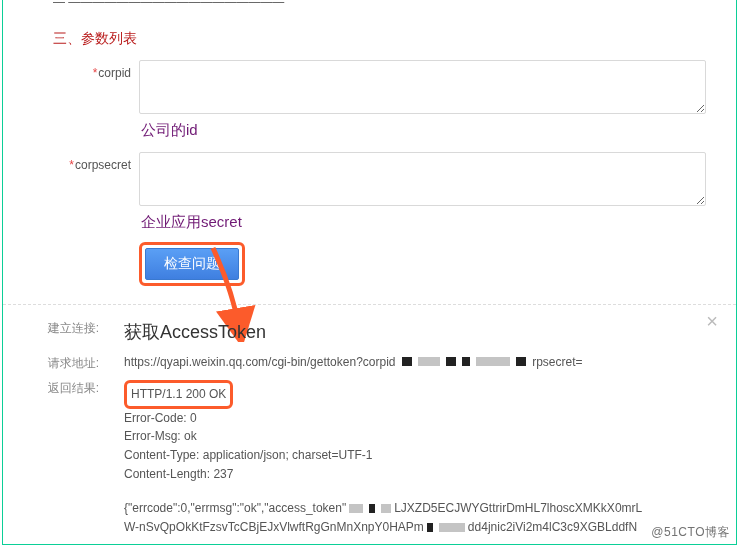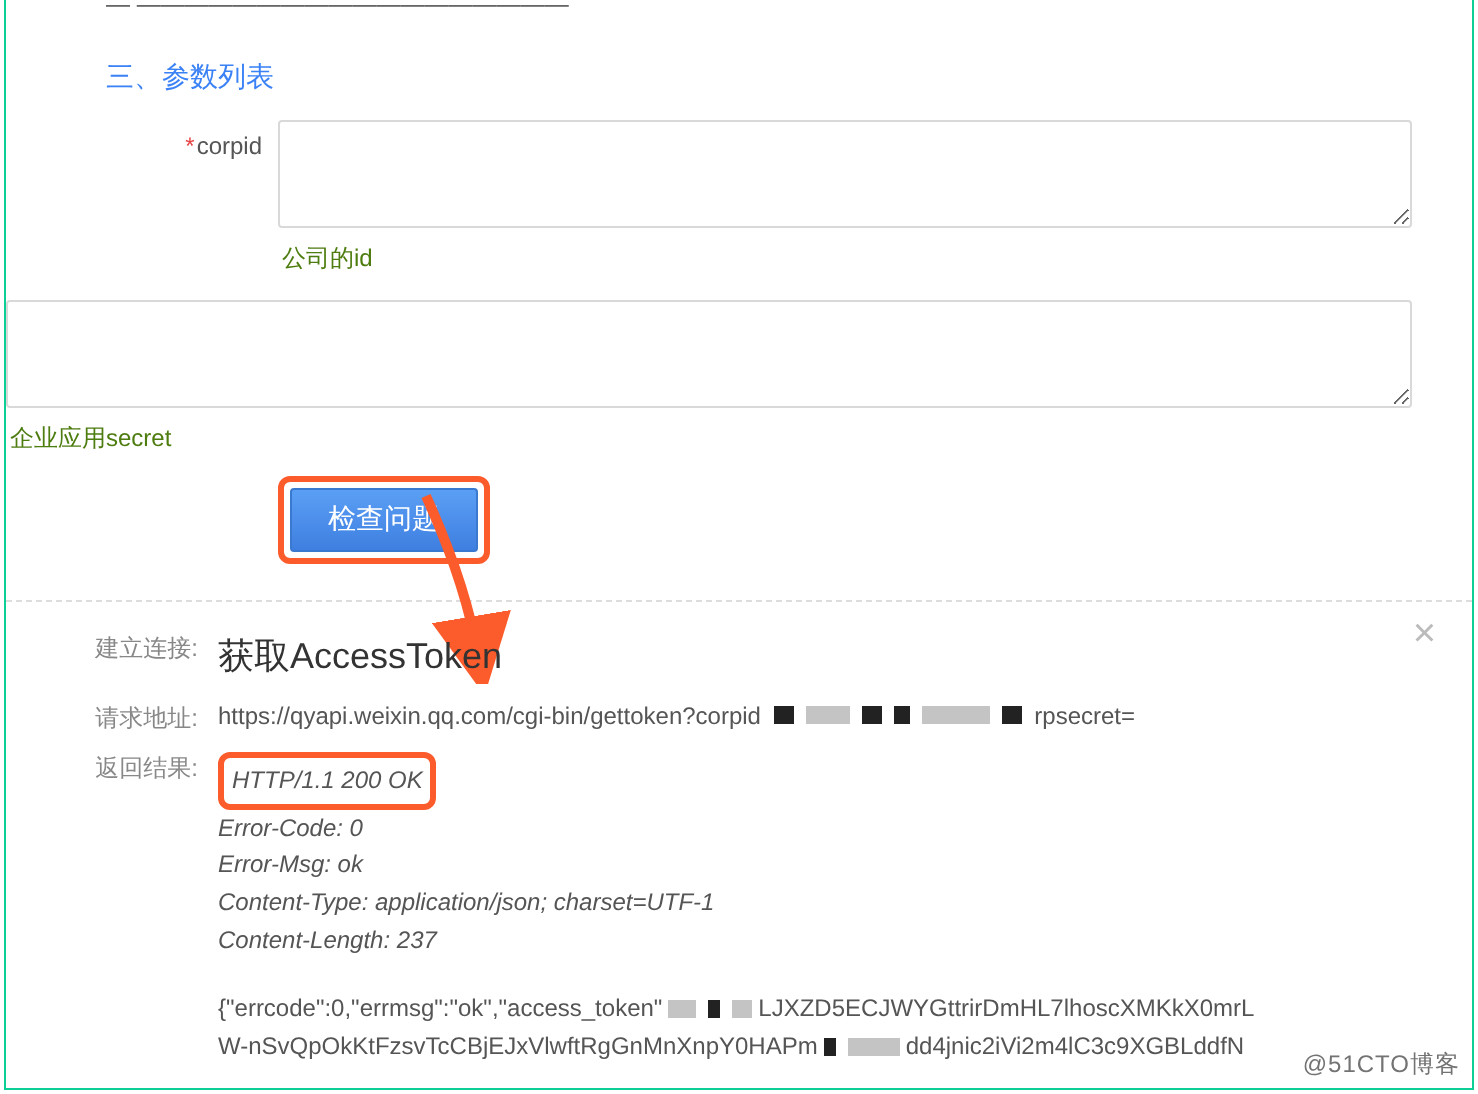--- a/index.html
+++ b/index.html
@@ -1,62 +1,63 @@
 <!DOCTYPE html>
 <html><head>
 <meta charset="utf-8">
 <style>
   * { box-sizing: border-box; margin: 0; padding: 0; }
   html, body { width: 739px; height: 547px; font-family: "Helvetica Neue", Arial, "Microsoft YaHei", sans-serif; font-size: 13px; color: #333; background: #fff; position: relative; }
   .outer { width: 735px; height: 545px; border: 1px solid #0bcf97; border-top: none; margin: 0 auto; position: relative; overflow: hidden; }
   .truncated-row { height: 14px; border-bottom: 0; padding: 0 30px 0 50px; font-size: 12px; color: #555; overflow: hidden; line-height: 4px; }
-  .section-title { padding: 16px 0 8px 50px; font-size: 14px; color: #3b82f6; }
+  .section-title { padding: 16px 0 8px 50px; font-size: 14px; color: #b91c1c; }
   .form-row { display: flex; padding: 4px 30px 0 0; }
   .lbl { width: 136px; text-align: right; padding-right: 8px; padding-top: 6px; font-size: 12px; color: #555; }
   .lbl .req { color: #e64545; margin-right: 1px; }
   .field-col { flex: 1; }
   textarea { width: 100%; height: 54px; border: 1px solid #d9d9d9; border-radius: 2px; resize: vertical; padding: 6px 8px; font-family: inherit; font-size: 13px; color: #333; }
-  .hint { font-size: 12px; color: #4d7c0f; padding: 4px 0 8px 2px; }
+  .hint { font-size: 15px; color: #701a75; padding: 4px 0 8px 2px; }
   .btn-primary { display: inline-block; background: linear-gradient(#5a9ff5, #3f7fe0); color: #fff; border: 1px solid #3a79d0; padding: 6px 18px; font-size: 14px; border-radius: 2px; cursor: pointer; }
   .btn-wrap { padding-left: 136px; margin-top: 2px; }
   .divider { border: none; border-top: 1px dashed #ddd; margin: 18px 0 10px 0; }
   .result-area { padding: 0 28px 0 28px; position: relative; }
   .close-x { position: absolute; right: 18px; top: -4px; font-size: 20px; color: #bbb; cursor: pointer; line-height: 1; }
-  .res-row { display: flex; padding: 3px 0; font-size: 12px; }
+  .res-row { display: flex; padding: 3px 0; font-size: 12px; gap: 15px; }
   .res-lbl { width: 78px; text-align: right; color: #888; padding-right: 10px; padding-top: 2px; flex-shrink: 0; }
   .res-val { flex: 1; color: #555; word-break: break-all; line-height: 1.6; }
   .res-strong { color: #333; font-size: 18px; }
   .hi-red { border: 3px solid #fc5b2b; border-radius: 6px; padding: 2px 4px; display: inline-block; }
   .btn-hi { border: 3px solid #fc5b2b; border-radius: 6px; padding: 3px; display: inline-block; }
   .watermark { position: absolute; right: 9px; bottom: 6px; font-size: 12px; color: #737373; letter-spacing: .5px; }
   .redact { display:inline-block; vertical-align:middle; }
   .redact span { display:inline-block; height:9px; margin:0 3px; background:#222; }
   .redact .gr { background:#c4c4c4; }
   .arrow-svg { position:absolute; left:200px; top:242px; pointer-events:none; }
   .resp-block { margin-top: 2px; }
-  .resp-line { line-height: 1.55; font-style: italic; }
+  .resp-line { line-height: 1.55; }
   .json-block { margin-top: 16px; line-height: 1.55; }
 </style>
 </head>
 <body>
 <div class="outer">
 
   <div class="truncated-row">— ——————————————————</div>
 
   <div class="section-title">三、参数列表</div>
 
   <div class="form-row">
     <div class="lbl"><span class="req">*</span><span>corpid</span></div>
     <div class="field-col">
       <textarea style=""></textarea>
       <div class="hint">公司的id</div>
     </div>
   </div>
 
   <div class="form-row">
+    <div class="lbl"><span class="req">*</span><span>corpsecret</span></div>
     <div class="field-col">
       <textarea style=""></textarea>
       <div class="hint">企业应用secret</div>
     </div>
   </div>
 
   <div class="btn-wrap">
     <span class="btn-hi">
       <button class="btn-primary">检查问题</button>
     </span>

